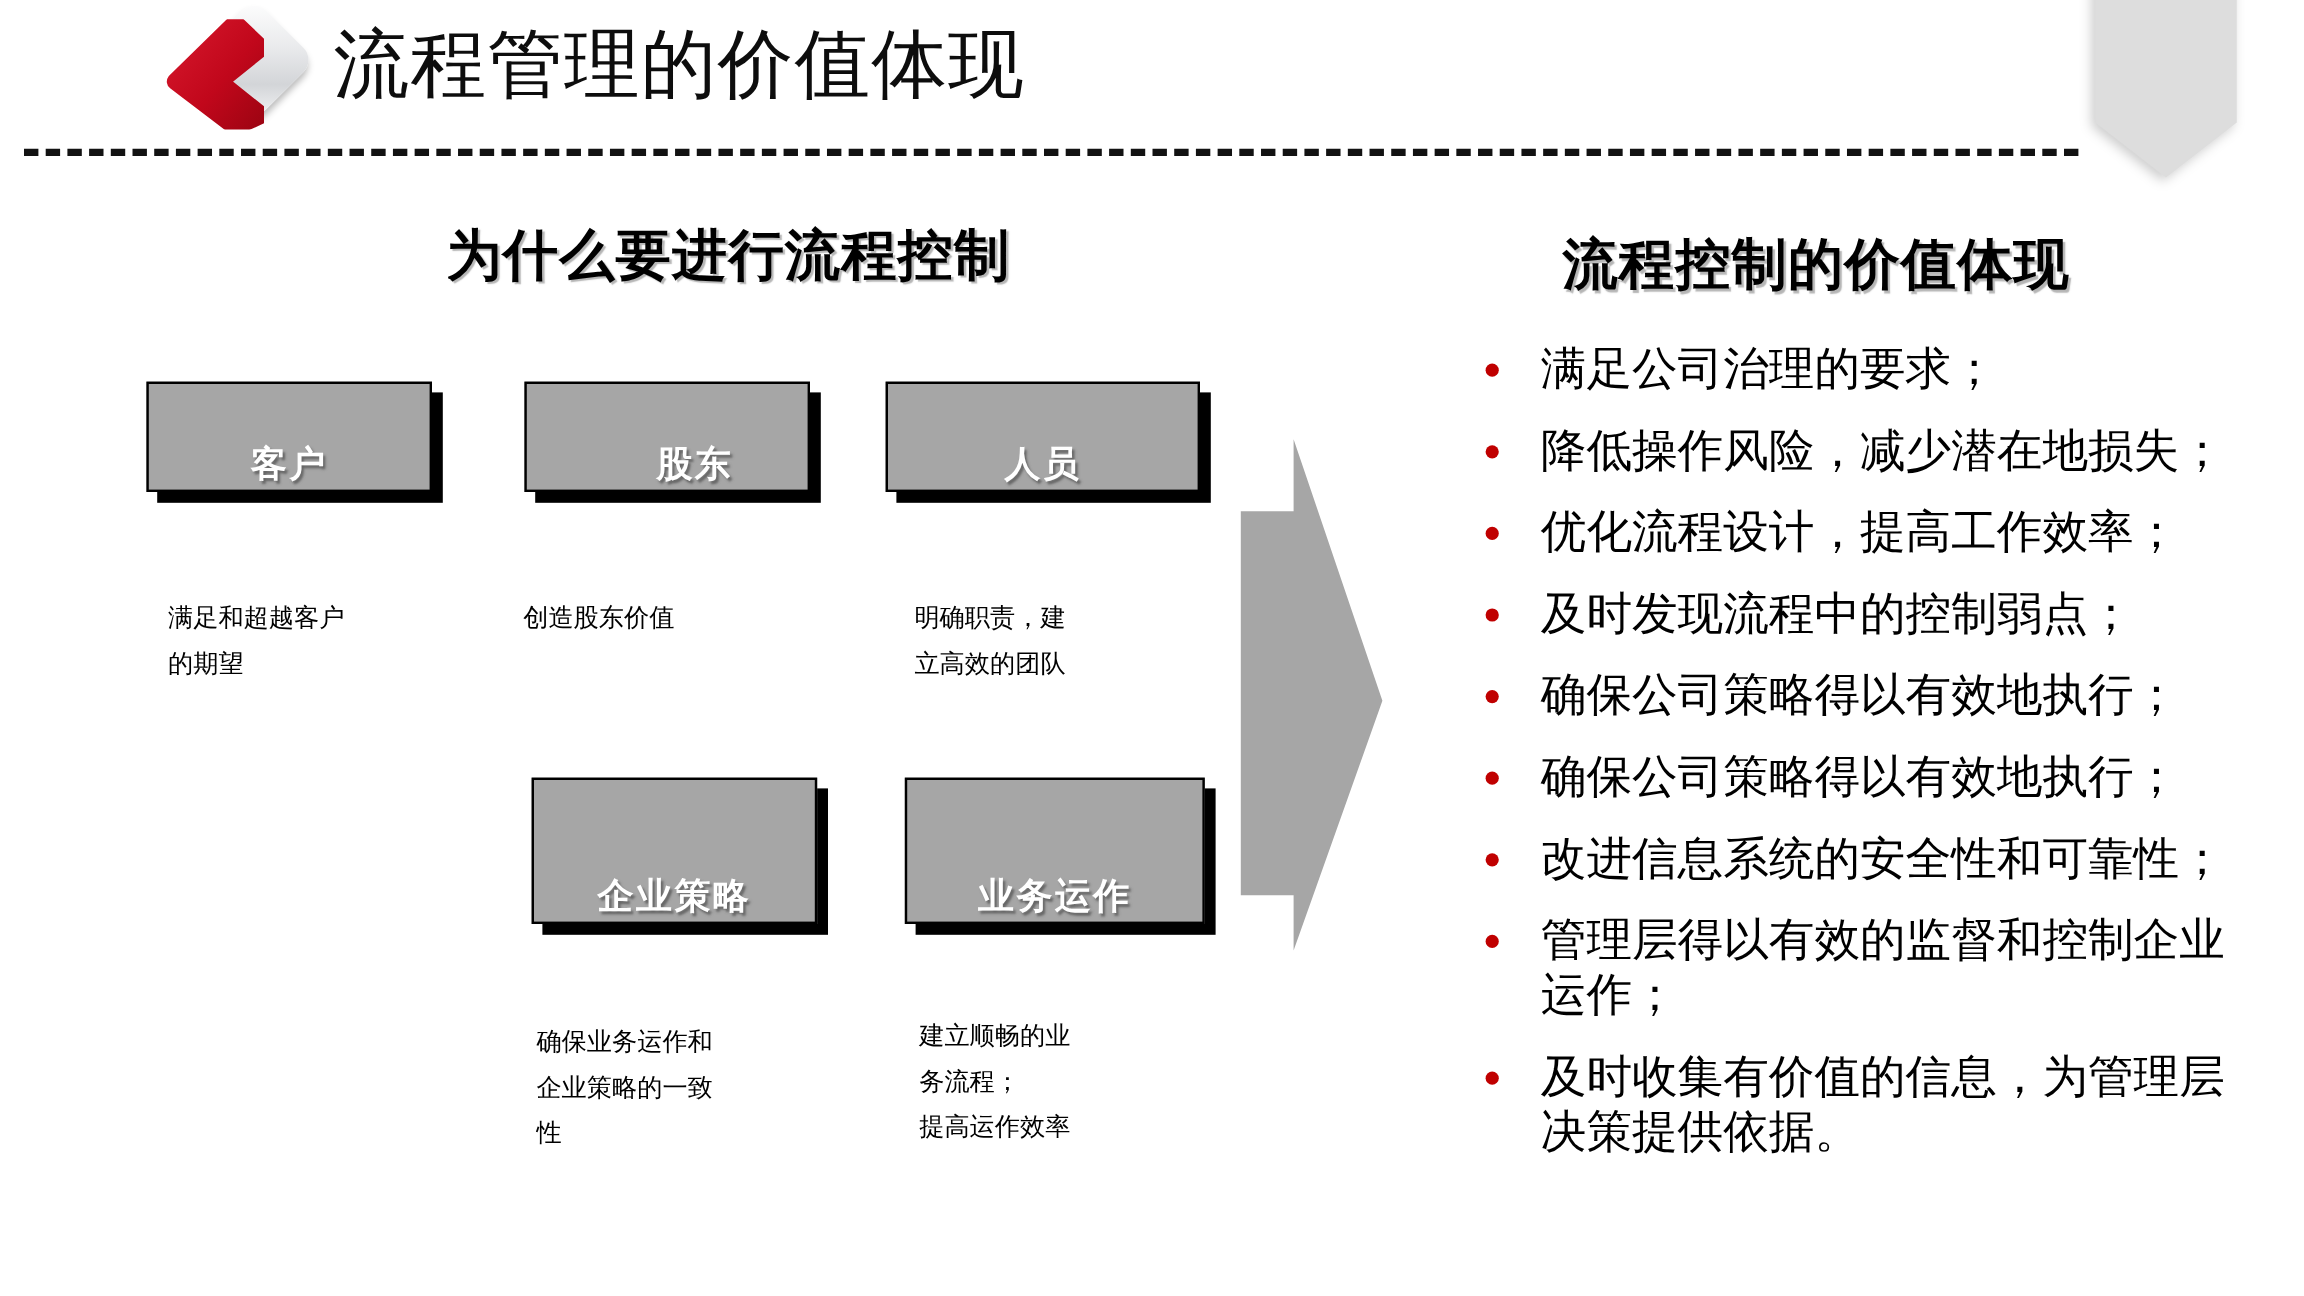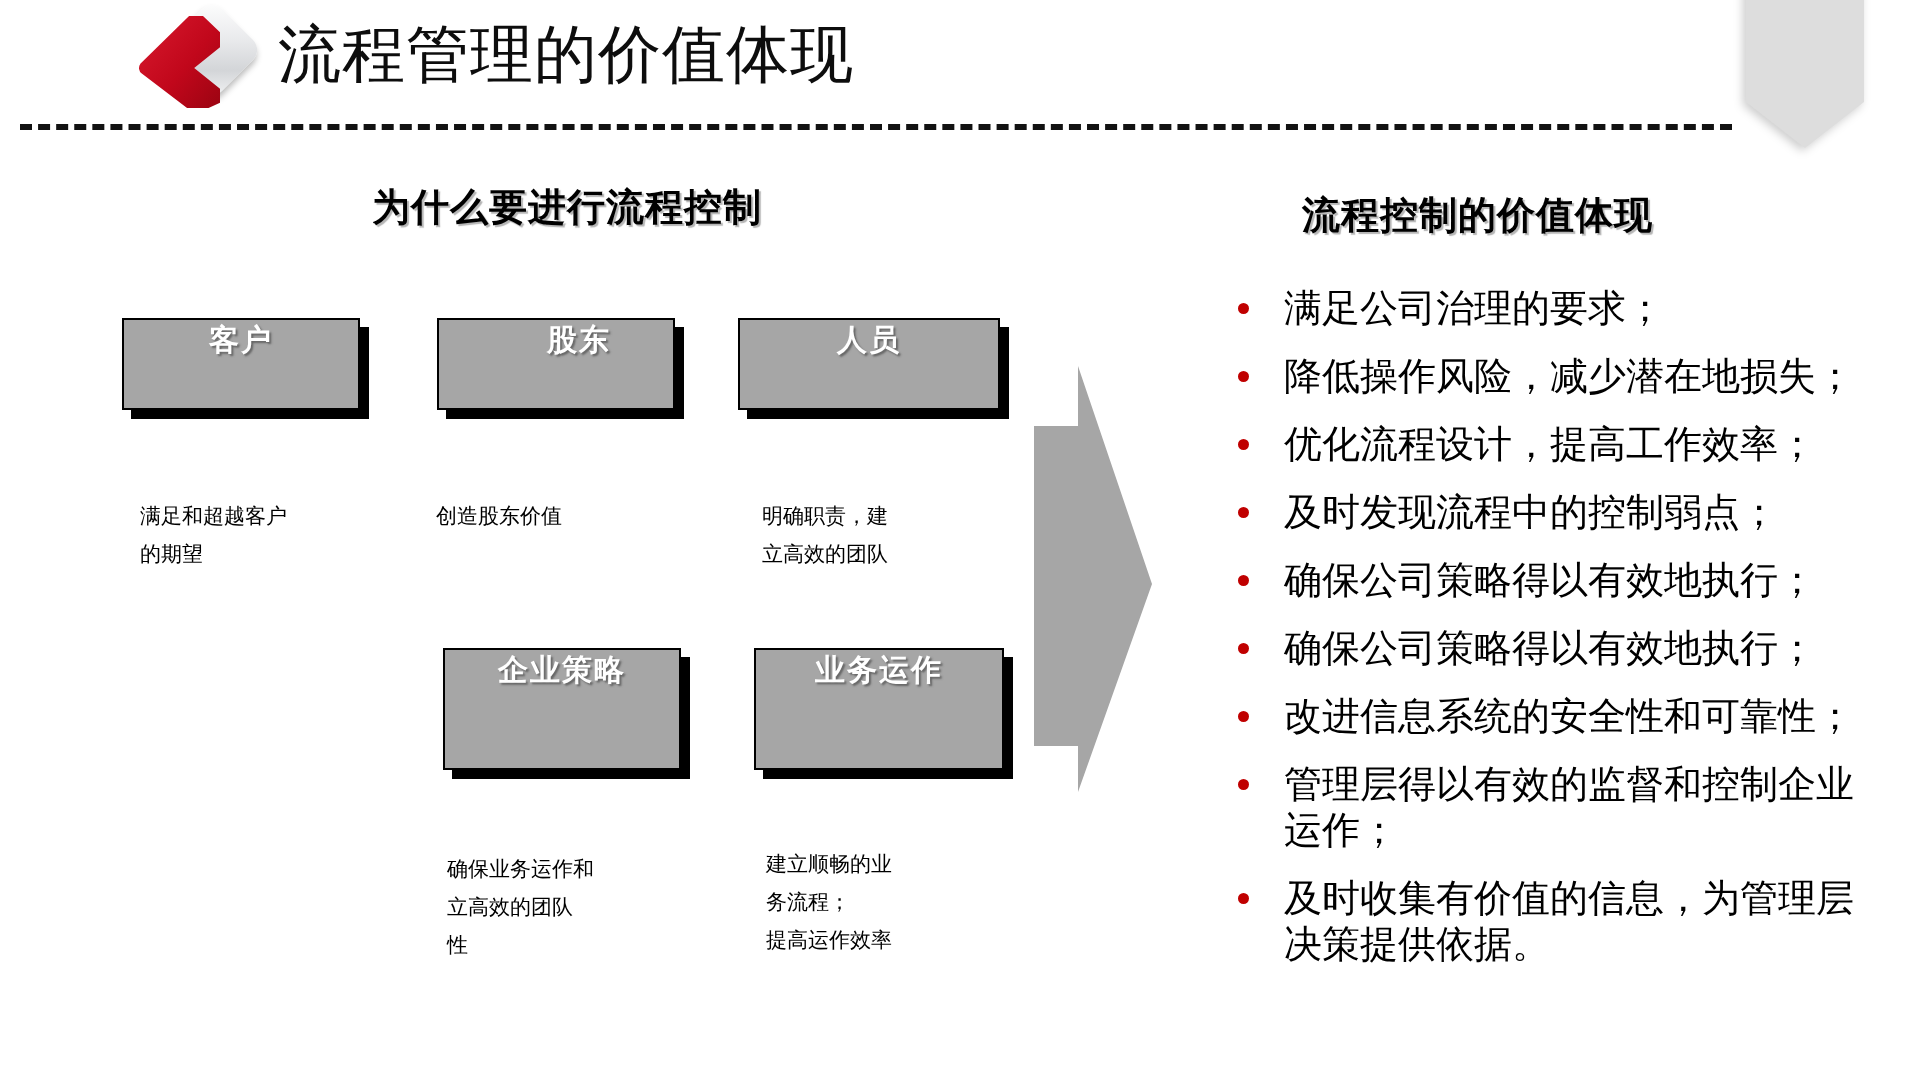--- a/index.html
+++ b/index.html
@@ -77,39 +77,39 @@
     top: -30px;
     width: 126px;
     height: 182px;
     filter: drop-shadow(-3px 3px 5px rgba(0,0,0,0.20));
   }
   #corner-banner-wrap svg { display: block; }
 
   
   .section-heading {
     position: absolute;
-    font-size: 38px;
+    font-size: 46px;
     font-weight: bold;
     letter-spacing: 1px;
     white-space: nowrap;
     color: #000000;
     text-shadow: 2px 2px 1px rgba(120,120,120,0.55);
   }
   #left-heading { left: 372px; top: 182px; }
   #right-heading { left: 1302px; top: 190px; }
 
   
   .stake-box {
     position: absolute;
     background: #a6a6a6;
     border: 2px solid #000000;
     box-shadow: 9px 9px 0 0 #000000;
     box-sizing: border-box;
     display: flex;
-    align-items: flex-start;
+    align-items: flex-end;
     justify-content: center;
   }
   .stake-box-label {
     color: #ffffff;
     font-size: 30px;
     font-weight: bold;
     letter-spacing: 2px;
     text-shadow: 2px 2px 2px rgba(80,80,80,0.75);
   }
   .caption {
@@ -219,21 +219,21 @@
 <div id="box-2" class="stake-box">
   <span class="stake-box-label">人员</span>
 </div>
 <div id="cap-2" class="caption">明确职责，建
 立高效的团队</div>
 
 <div id="box-3" class="stake-box">
   <span class="stake-box-label">企业策略</span>
 </div>
 <div id="cap-3" class="caption">确保业务运作和
-立高效的团队
+企业策略的一致
 性</div>
 
 <div id="box-4" class="stake-box">
   <span class="stake-box-label">业务运作</span>
 </div>
 <div id="cap-4" class="caption">建立顺畅的业
 务流程；
 提高运作效率</div>
 
 <div id="big-arrow">

